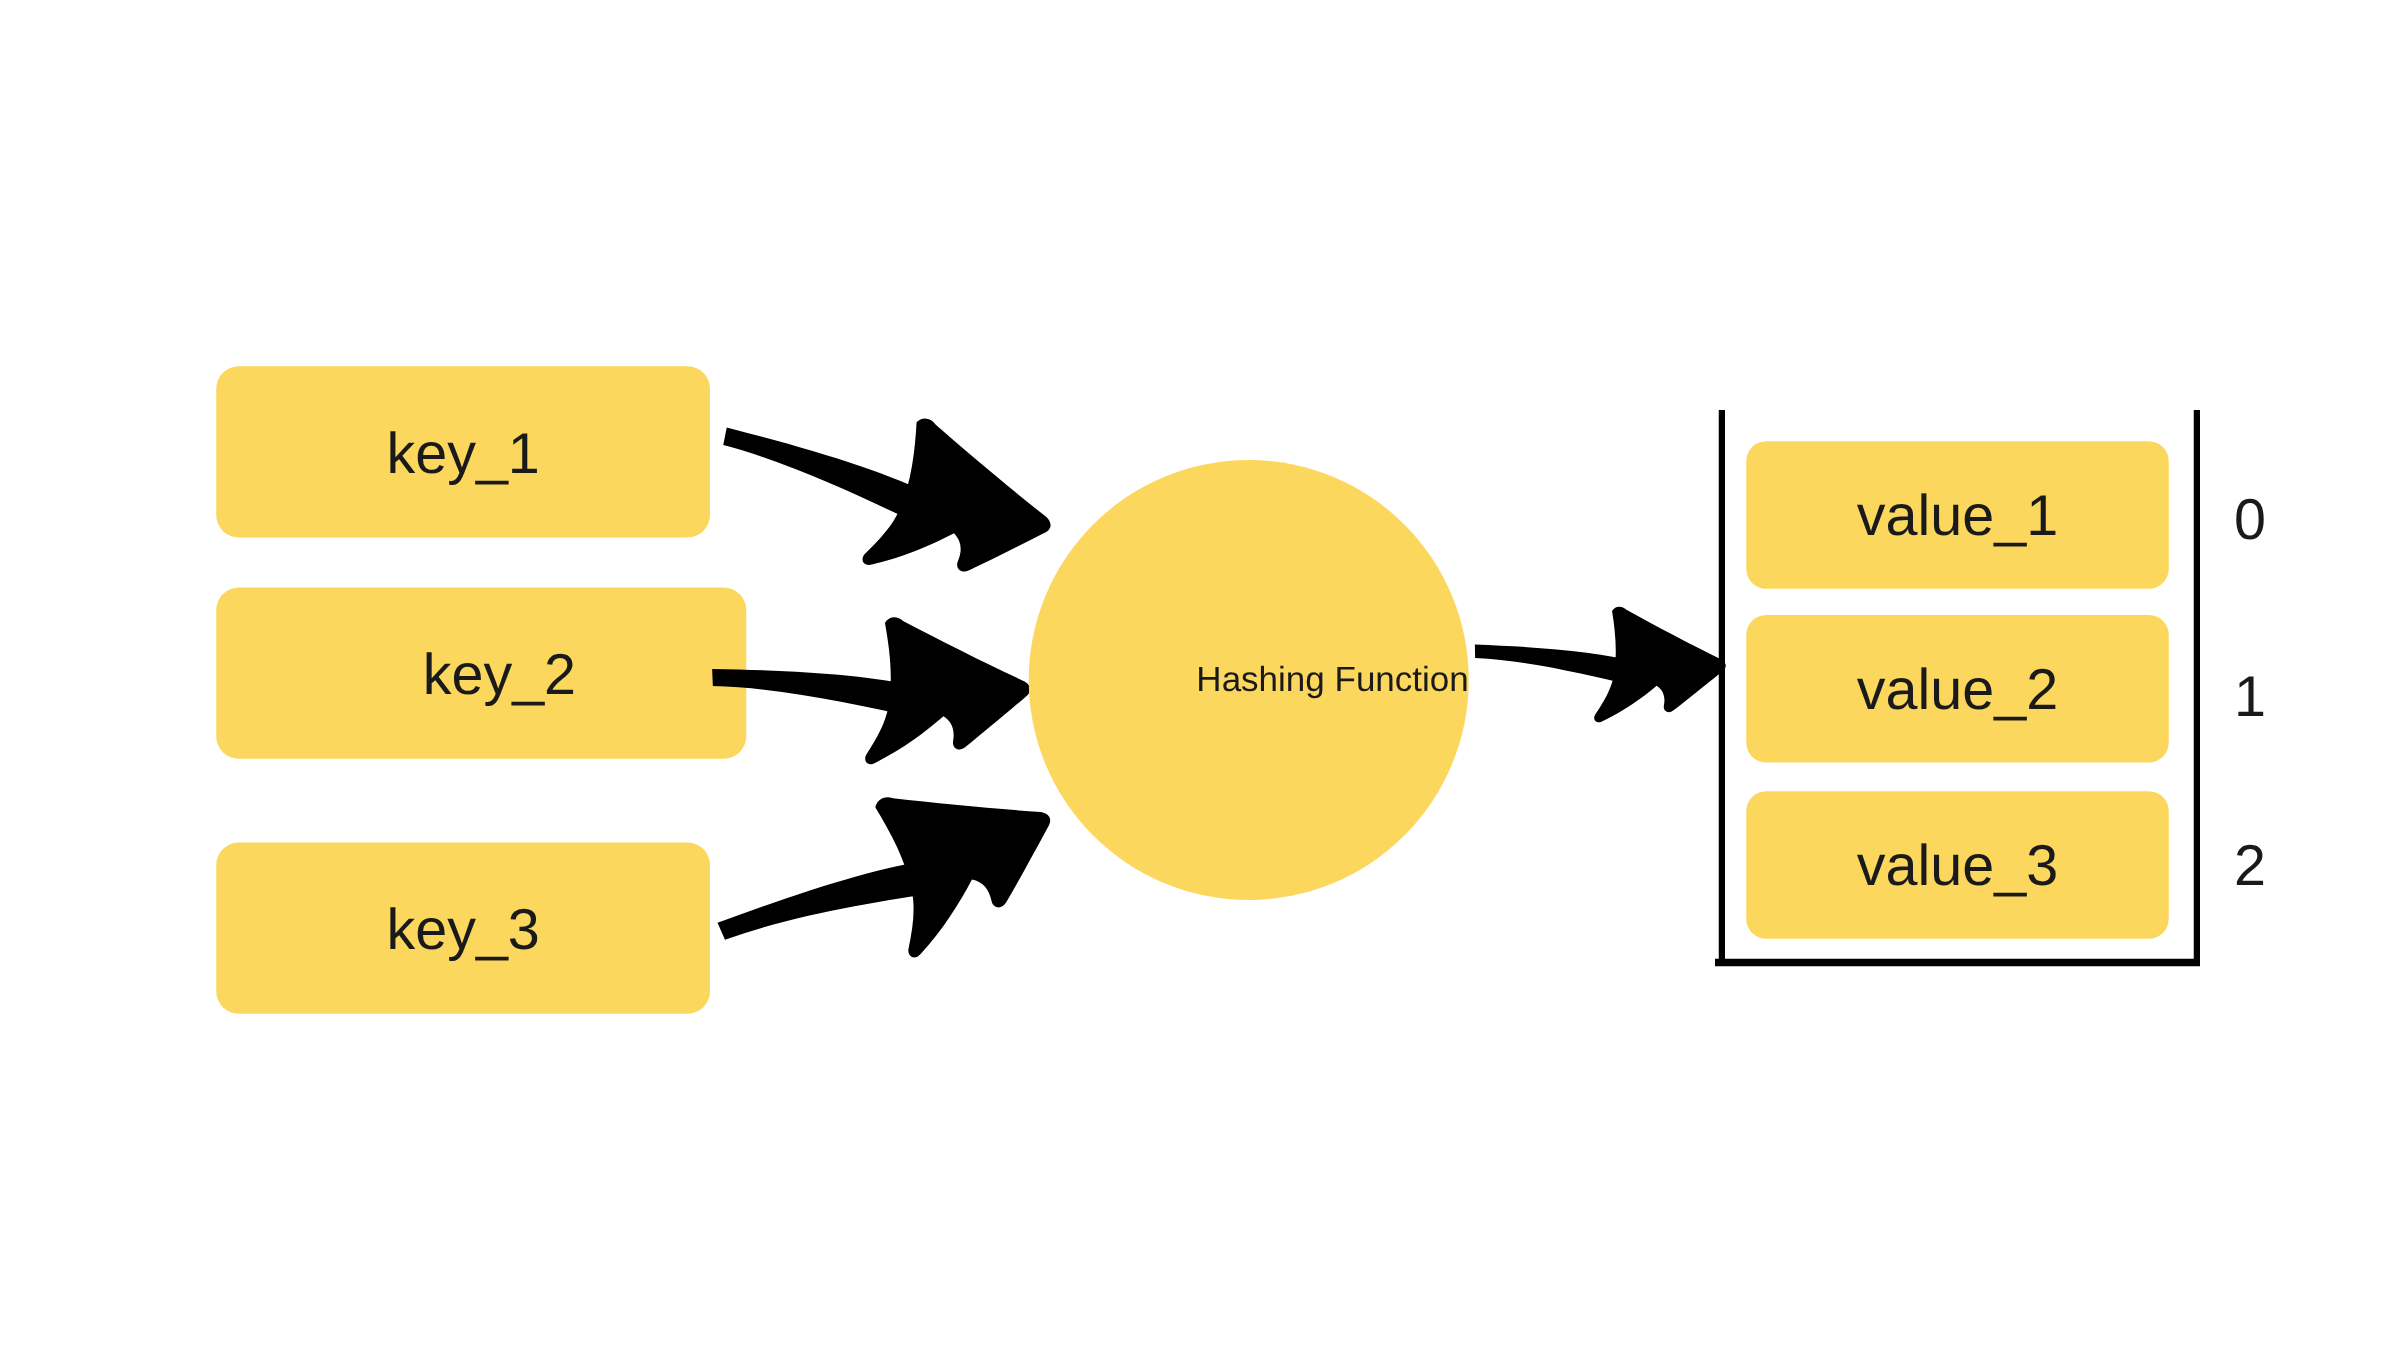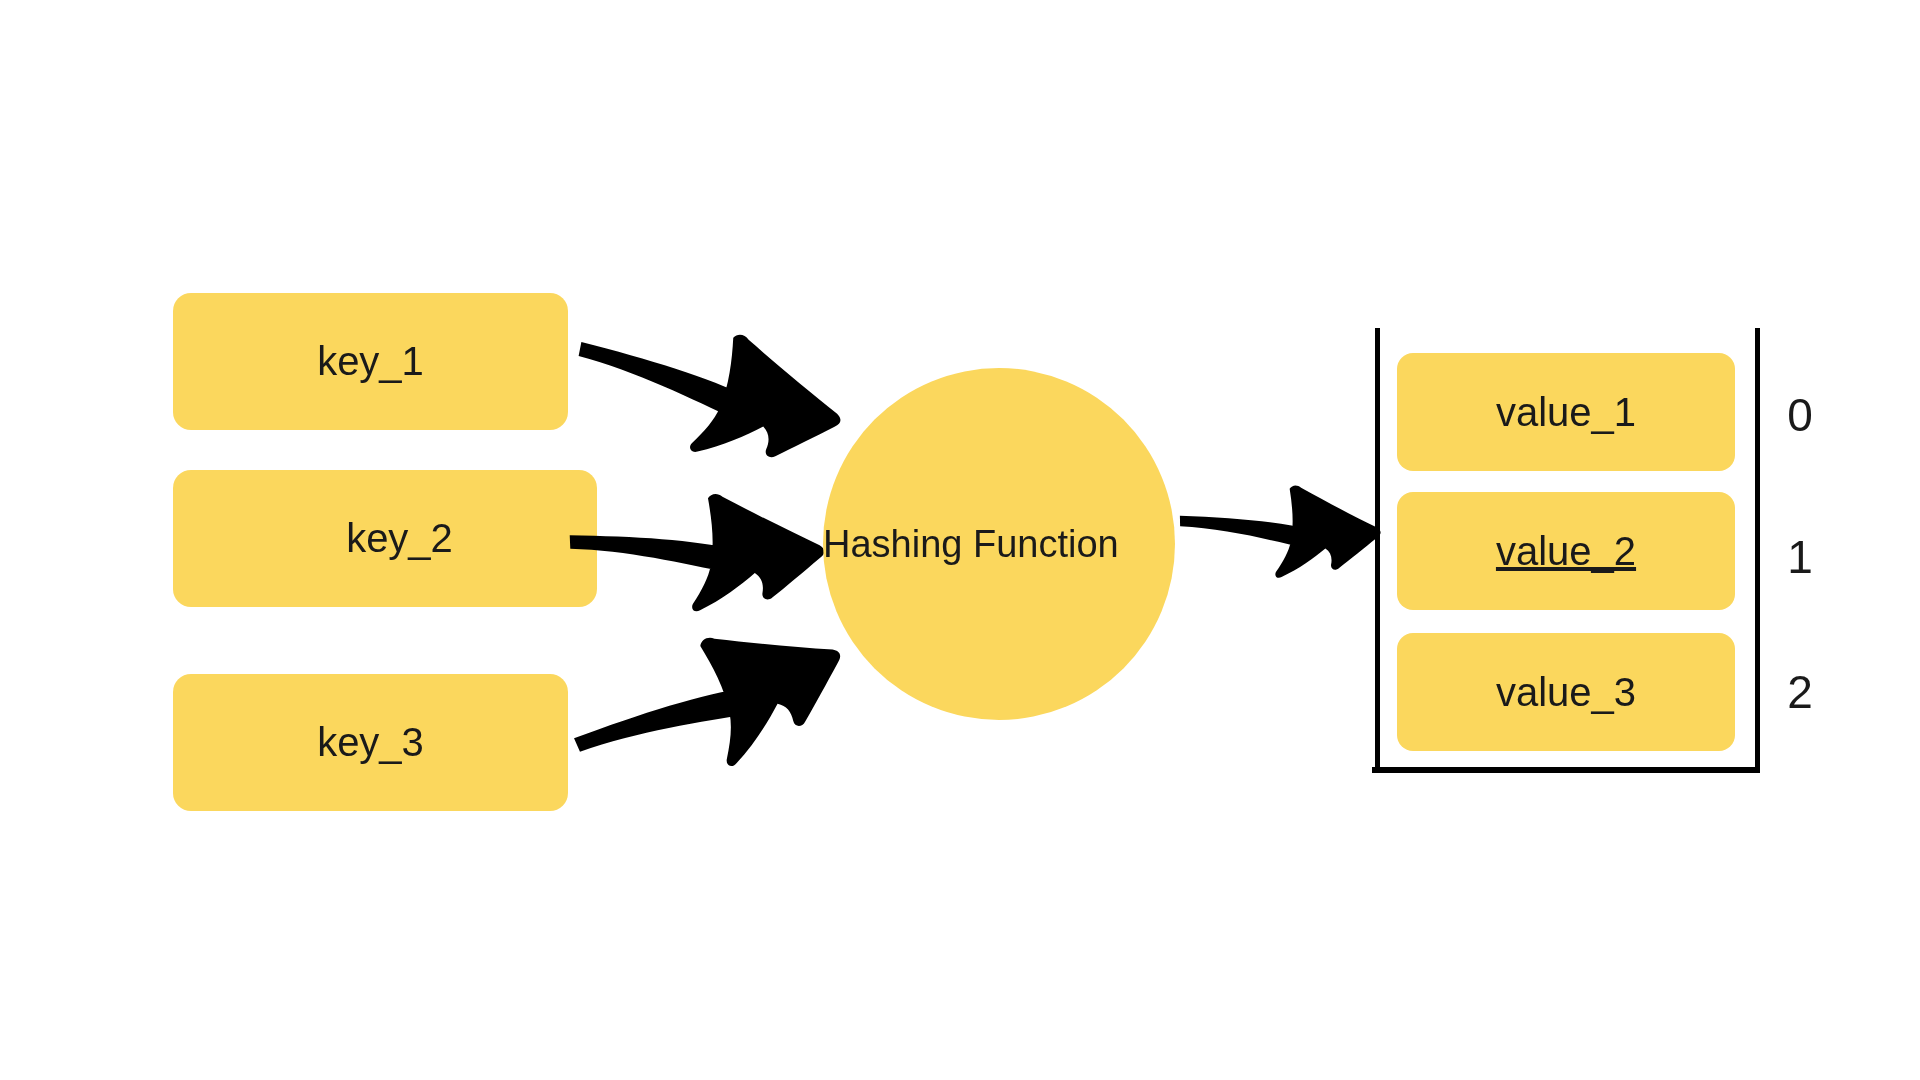--- a/index.html
+++ b/index.html
@@ -9,37 +9,37 @@
     background:#ffffff;
     font-family:"Liberation Sans", sans-serif;
     color:#1a1a1a;
     overflow:hidden;
   }
   .node{
     position:absolute;
     background:#FBD75D;
     border-radius:18px;
     display:flex;align-items:center;justify-content:center;
-    font-size:40px;
+    font-size:46px;
     color:#1a1a1a;
   }
   .key-box{left:173px;width:395px;height:137px;}
   .key-1{top:293px;}
   .key-2{top:470px;padding-left:29px;}
   .key-3{top:655px;margin-top:19px;}
   .value-box{left:1397px;width:338px;height:118px;border-radius:16px;}
   .value-1{top:353px;}
-  .value-2{top:492px;text-decoration:underline;}
+  .value-2{top:492px;}
   .value-3{top:633px;}
   .hash-circle{
     position:absolute;left:823px;top:368px;
     width:352px;height:352px;border-radius:50%;
     background:#FBD75D;
-    display:flex;align-items:center;justify-content:flex-start;
-    font-size:38px;color:#1a1a1a;
+    display:flex;align-items:center;justify-content:flex-end;
+    font-size:28px;color:#1a1a1a;
   }
   .bracket{position:absolute;background:#000000;}
   .bracket-left{left:1375px;top:328px;width:5px;height:442px;}
   .bracket-right{left:1755px;top:328px;width:5px;height:442px;}
   .bracket-bottom{left:1372px;top:767px;width:388px;height:6px;}
   .index-label{
     position:absolute;left:1770px;width:60px;height:60px;
     display:flex;align-items:center;justify-content:center;
     font-size:46px;color:#1a1a1a;
   }

